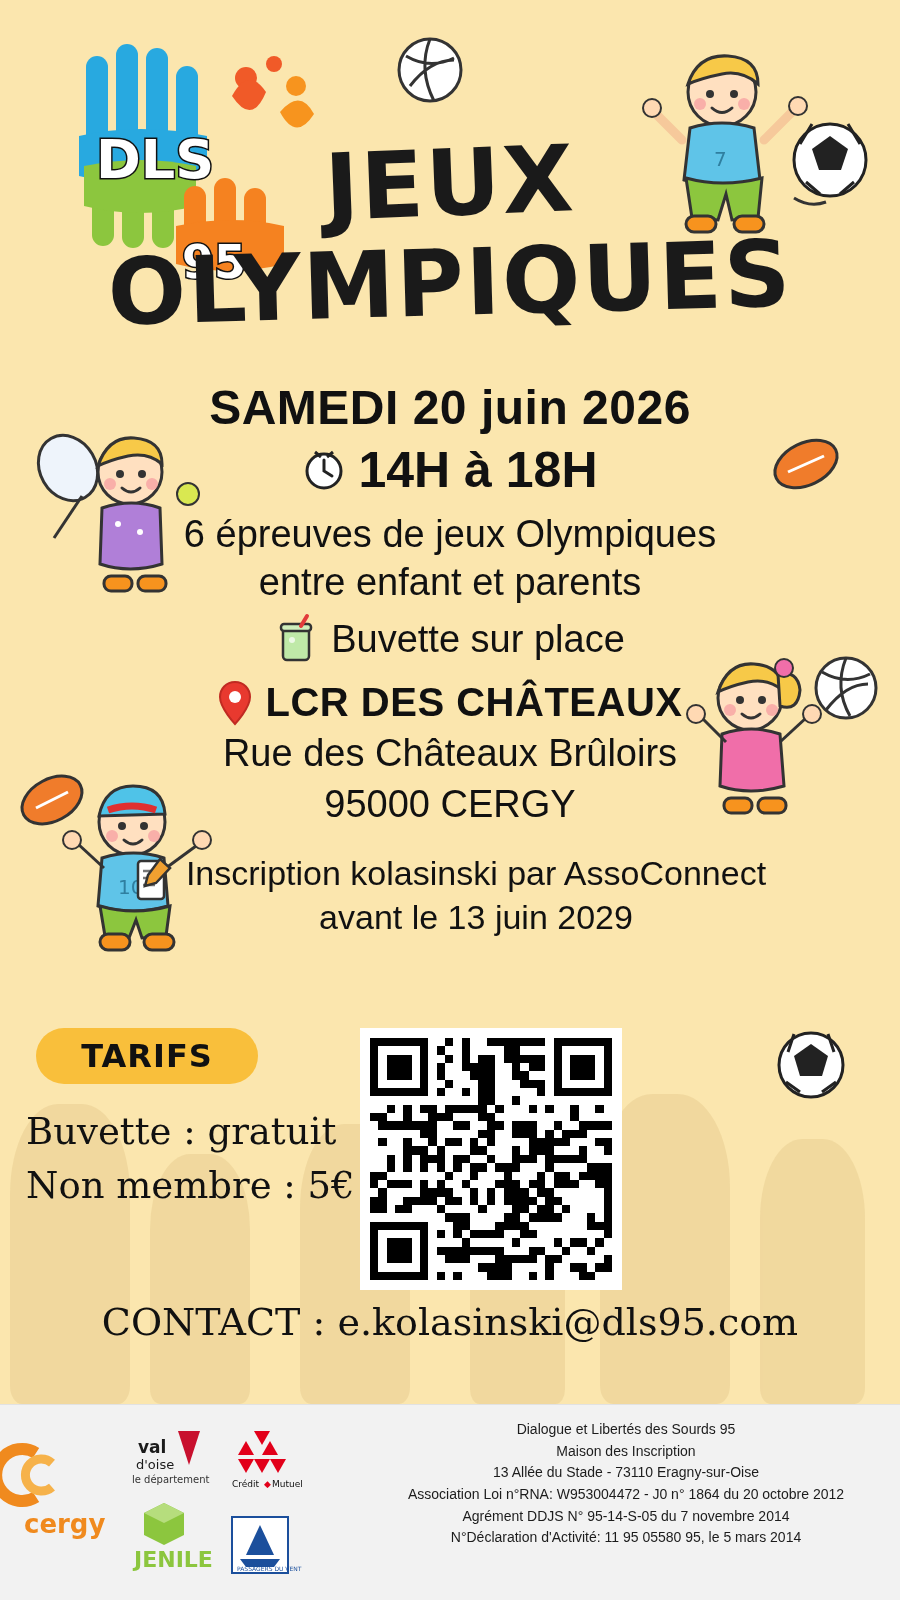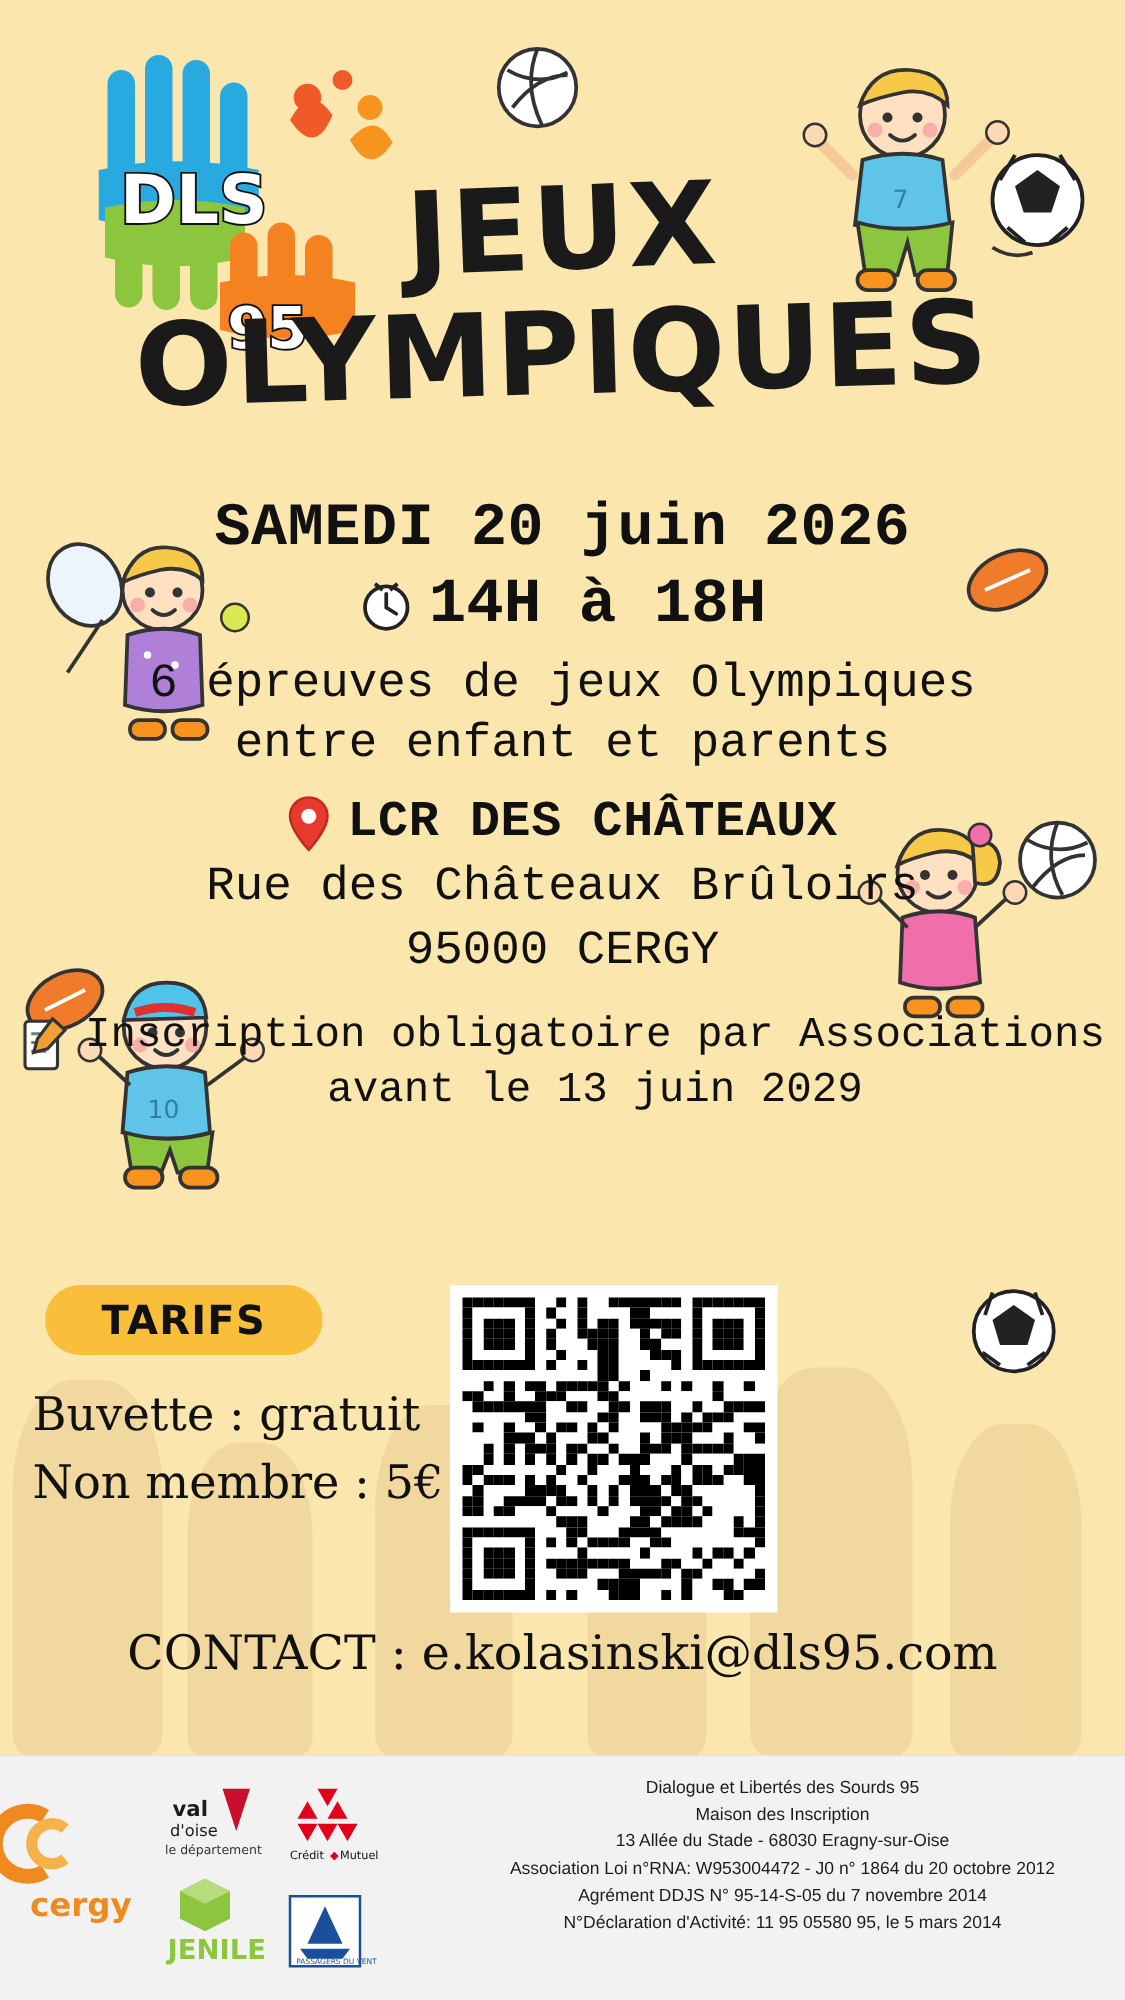--- a/index.html
+++ b/index.html
@@ -40,24 +40,24 @@
     color: #1a1a1a;
     letter-spacing: 2px;
     line-height: .96;
     transform: rotate(-2.2deg);
   }
   .t1 { font-size: 92px; }
   .t2 { font-size: 92px; margin-top: 12px; transform: rotate(-1.6deg); }
 
   
   .info {
-    position: absolute; left: 0; right: 0; top: 396px;
+    position: absolute; left: 0; right: 0; top: 380px;
     text-align: center;
     color: #111;
-    font-family: Liberation Mono, monospace;
+    font-family: Liberation Sans, sans-serif;
   }
   .date {
     font-size: 48px; font-weight: bold; letter-spacing: .5px;
   }
   .time-row {
     margin-top: 6px; font-size: 50px; font-weight: bold;
     display: flex; align-items: center; justify-content: center; gap: 12px;
   }
   .sub {
     margin-top: 12px; font-size: 38px; line-height: 1.22;
@@ -342,20 +342,31 @@
           <path d="M22 12 v11 l8 5" fill="none" stroke="#222" stroke-width="3" stroke-linecap="round"></path>
           <path d="M13 4 l6 5 M31 4 l-6 5" stroke="#222" stroke-width="3"></path>
         </svg>
       </span>
       <span>14H à 18H</span>
     </div>
 
     <div class="sub">6 épreuves de jeux Olympiques</div>
     <div class="sub" style="margin-top:2px">entre enfant et parents</div>
 
+    <div class="icon-row">
+      <span>
+        <svg width="42" height="48" viewBox="0 0 42 48">
+          <rect x="8" y="12" width="26" height="32" rx="4" fill="#bfe9a8" stroke="#333" stroke-width="2.5"></rect>
+          <rect x="6" y="8" width="30" height="7" rx="3" fill="#cfeebb" stroke="#333" stroke-width="2.5"></rect>
+          <path d="M26 10 L32 0" stroke="#e23b3b" stroke-width="4" stroke-linecap="round"></path>
+          <circle cx="17" cy="24" r="3" fill="#fff" opacity=".7"></circle>
+        </svg>
+      </span>
+      <span>Buvette sur place</span>
+    </div>
 
     <div class="icon-row" style="margin-top:16px">
       <span>
         <svg width="34" height="46" viewBox="0 0 34 46">
           <path d="M17 2 C8 2 2 9 2 17 C2 28 17 44 17 44 C17 44 32 28 32 17 C32 9 26 2 17 2z" fill="#e8392f" stroke="#c02a22" stroke-width="2"></path>
           <circle cx="17" cy="17" r="6" fill="#fff"></circle>
         </svg>
       </span>
       <span class="place">LCR DES CHÂTEAUX</span>
     </div>
@@ -365,21 +376,21 @@
 
     <div class="insc">
       <span style="margin-top:4px">
         <svg width="40" height="48" viewBox="0 0 40 48">
           <rect x="4" y="6" width="26" height="38" rx="3" fill="#fff" stroke="#333" stroke-width="2.5"></rect>
           <path d="M9 16 h16 M9 23 h16 M9 30 h12" stroke="#777" stroke-width="2.5"></path>
           <path d="M26 4 l10 9 l-14 15 l-11 3 l3 -11z" fill="#f0a030" stroke="#333" stroke-width="2.5"></path>
         </svg>
       </span>
       <span class="insc-txt">
-        <span>Inscription obligatoire par Associations</span><br>
+        <span>Inscription kolasinski par AssoConnect</span><br>
         <span>avant le 13 juin 2029</span>
       </span>
     </div>
   </div>
 
   <div class="tarifs-badge">TARIFS</div>
   <div class="tarifs-lines">
     <div>Buvette : gratuit</div>
     <div>Non membre : 5€</div>
   </div>
@@ -1275,20 +1286,20 @@
           <path d="M242 108 l14 30 h-28z" fill="#1b4f9c"></path>
           <path d="M222 142 h40 l-6 8 h-28z" fill="#1b4f9c"></path>
           <text x="219" y="154" font-family="DejaVu Sans, sans-serif" font-size="6" fill="#1b4f9c">PASSAGERS DU VENT</text>
         </g>
       </svg>
     </div>
 
     <div class="footer-text">
       <div>Dialogue et Libertés des Sourds 95</div>
       <div>Maison des Inscription</div>
-      <div>13 Allée du Stade - 68030 Eragny-sur-Oise</div>
+      <div>13 Allée du Stade - 73110 Eragny-sur-Oise</div>
       <div>Association Loi n°RNA: W953004472 - J0 n° 1864 du 20 octobre 2012</div>
       <div>Agrément DDJS N° 95-14-S-05 du 7 novembre 2014</div>
       <div>N°Déclaration d'Activité: 11 95 05580 95, le 5 mars 2014</div>
     </div>
   </div>
 
 </div>
 
 </body></html>

